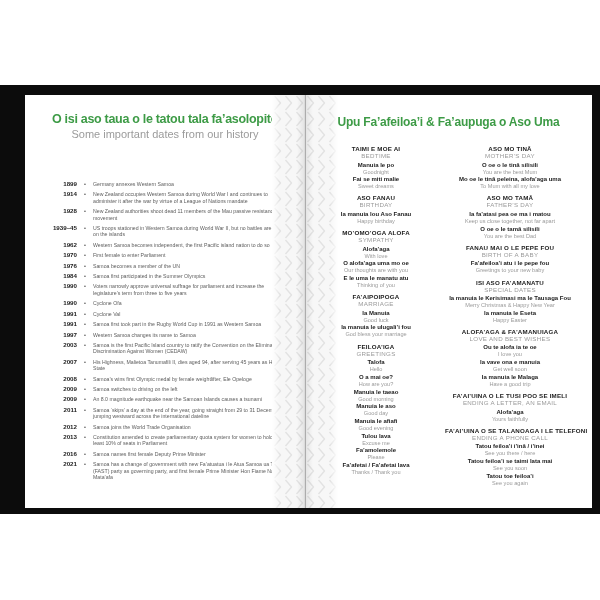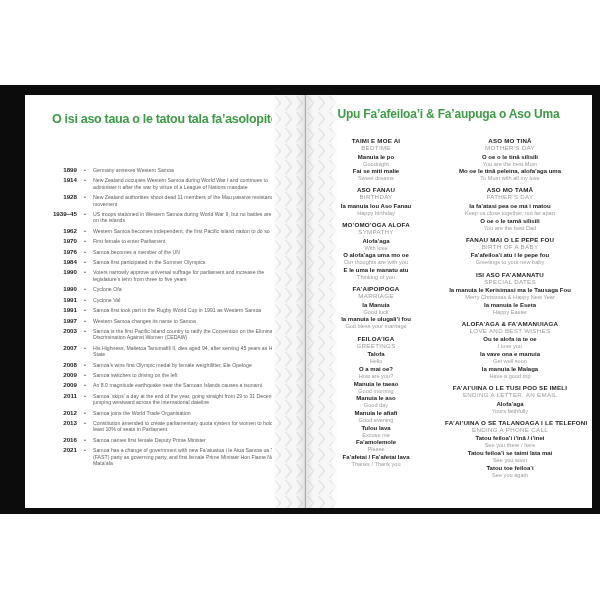--- a/index.html
+++ b/index.html
@@ -2,21 +2,21 @@
 <html><head>
 <meta charset="utf-8">
 <style>
   html,body{margin:0;padding:0;background:#ffffff;-webkit-text-size-adjust:none;}
   .canvas{position:relative;width:600px;height:600px;background:#ffffff;overflow:hidden;
           font-family:"Liberation Sans","DejaVu Sans",sans-serif;}
   .frame{position:absolute;left:0;top:85px;width:600px;height:429px;background:#0c0c0c;}
   .book{position:absolute;left:25px;top:95px;width:567px;height:413px;background:#ffffff;display:flex;}
   .page{position:relative;box-sizing:border-box;}
   .page-left{width:280px;padding-top:16px;}
-  .page-right{width:287px;padding-top:12px;}
+  .page-right{width:287px;padding-top:20px;}
 
   .lp-title{font-size:12.5px;font-weight:bold;letter-spacing:-0.3px;color:#3d9b46;
             text-align:center;white-space:nowrap;line-height:16px;}
   .lp-sub{font-size:11px;color:#9b9b9b;text-align:center;line-height:13px;margin-top:1px;}
   .rp-title{font-size:12px;font-weight:bold;letter-spacing:-0.2px;color:#3d9b46;
             text-align:center;white-space:nowrap;line-height:15px;}
   .rp-sub{font-size:10.5px;color:#9b9b9b;text-align:center;line-height:13px;margin-top:1px;}
 
   .timeline{margin:40px 14px 0 16px;}
   .tl-row{display:flex;align-items:flex-start;margin-bottom:4px;}
@@ -50,20 +50,21 @@
 </style>
 </head>
 <body>
 
 <div class="canvas">
   <div class="frame"></div>
   <div class="book">
 
     <div class="page page-left">
       <div class="lp-title">O isi aso taua o le tatou tala fa’asolopito</div>
+      <div class="lp-sub">Some important dates from our history</div>
       <div class="timeline">
           <div class="tl-row">
             <span class="tl-year">1899</span>
             <span class="tl-dot">•</span>
             <span class="tl-text">Germany annexes Western Samoa</span>
           </div>
           <div class="tl-row">
             <span class="tl-year">1914</span>
             <span class="tl-dot">•</span>
             <span class="tl-text">New Zealand occupies Western Samoa during World War I and continues to administer it after the war by virtue of a League of Nations mandate</span>

